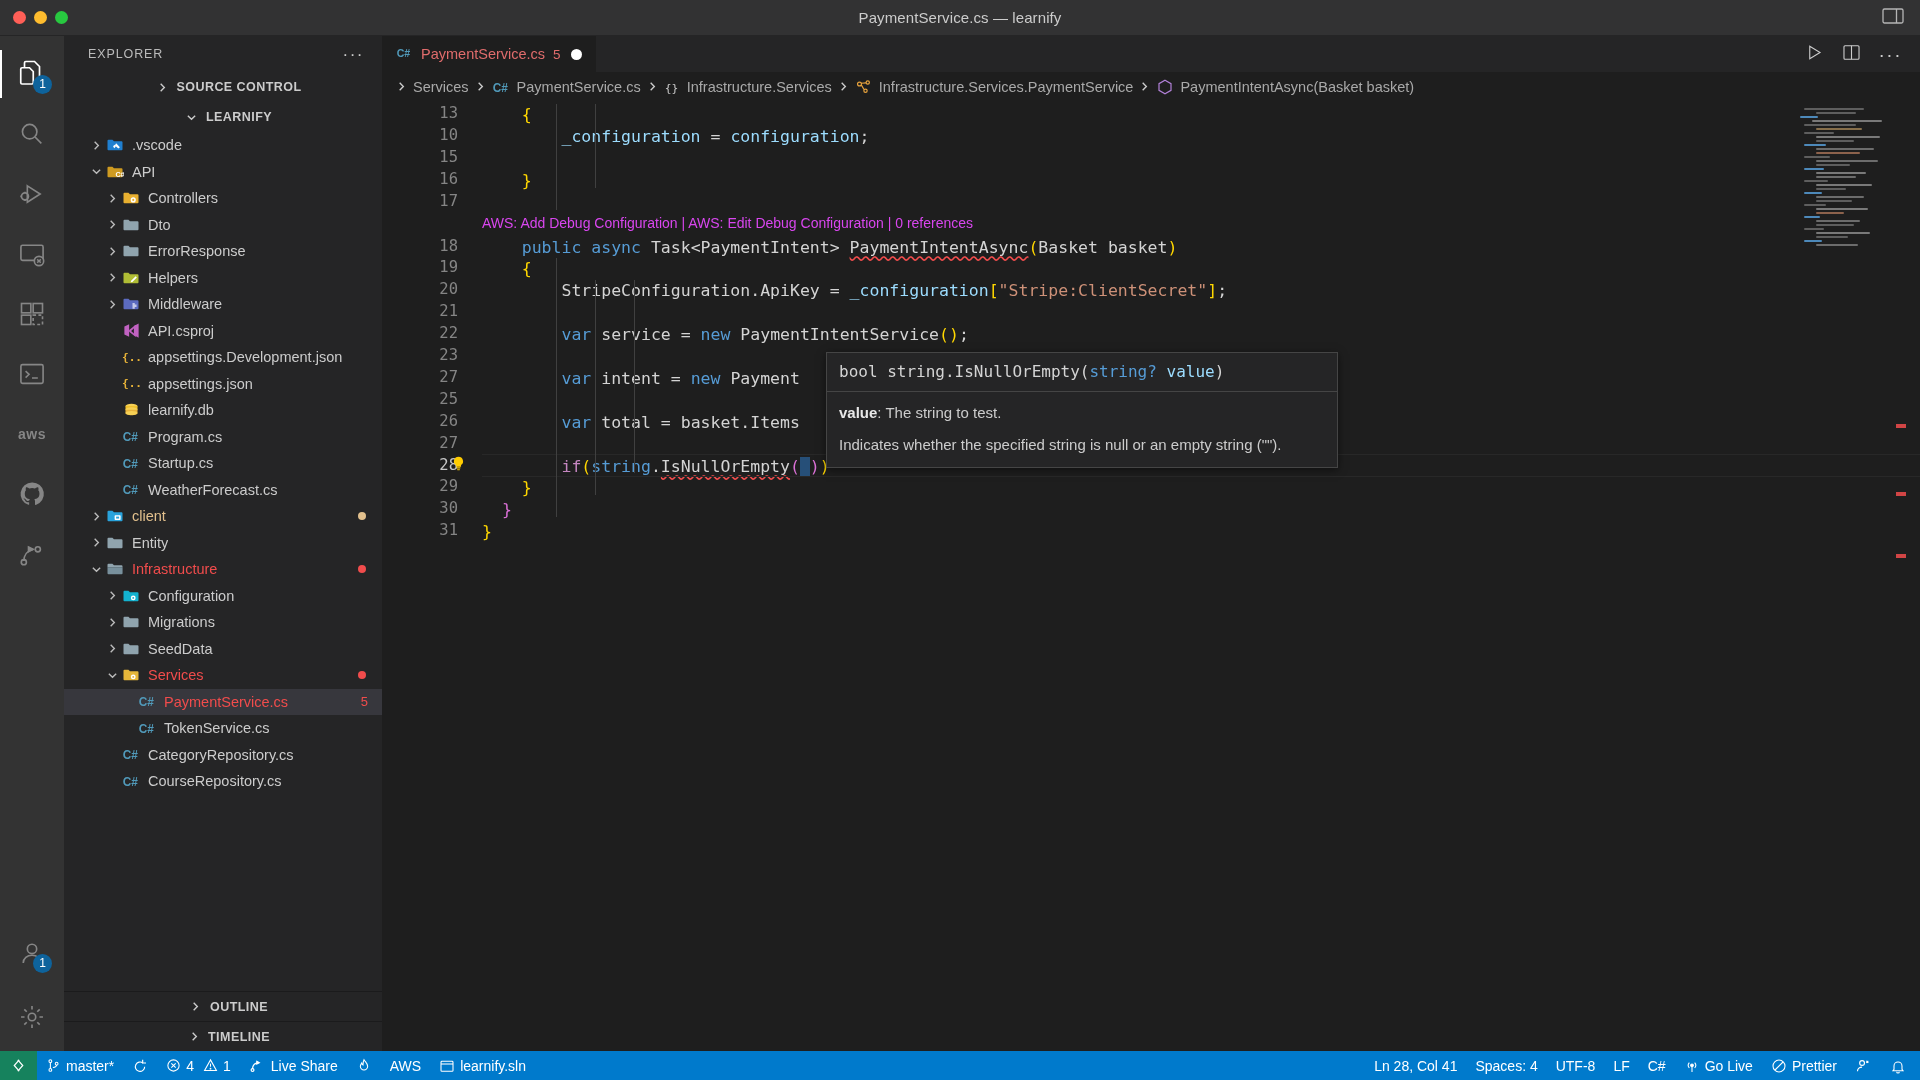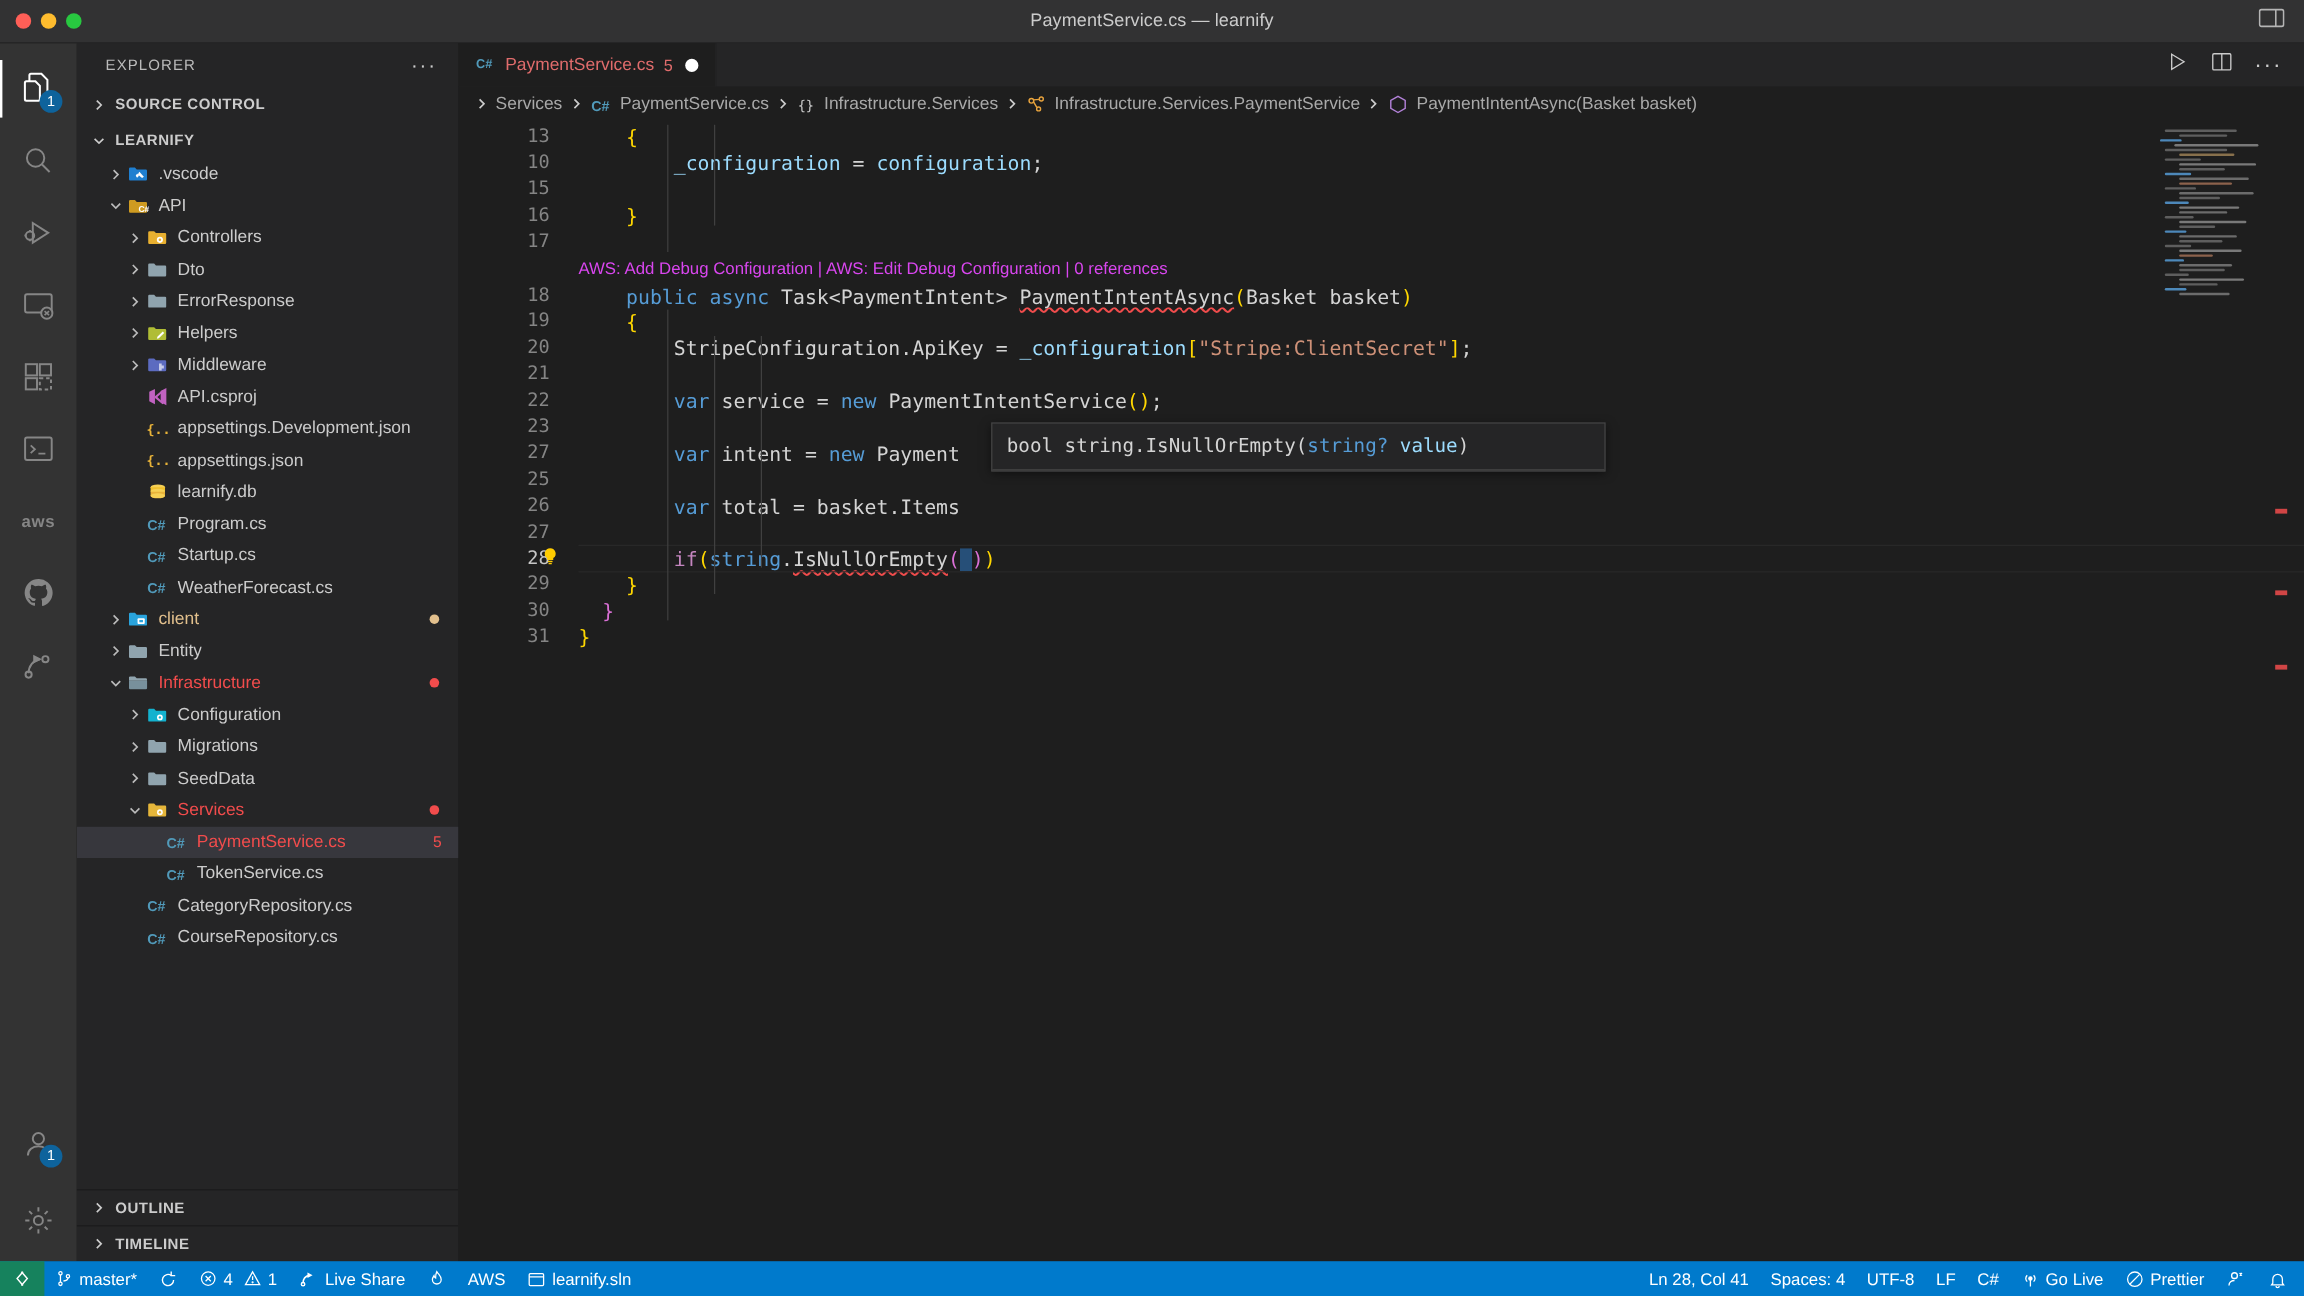--- a/index.html
+++ b/index.html
@@ -70,21 +70,21 @@
   }
   .sb-title {
     height: 36px; display: flex; align-items: center; justify-content: space-between;
     padding: 0 18px 0 24px; color: #bbbbbb;
     font-size: 12.5px; letter-spacing: .9px; font-weight: 400;
   }
   .sb-dots { color: #cccccc; font-size: 17px; letter-spacing: 1.5px; line-height: 1; }
   .sb-section-header {
     height: 30px; display: flex; align-items: center; gap: 6px;
     padding-left: 10px; color: #cccccc;
-    font-size: 12.5px; font-weight: bold; letter-spacing: .45px;
+    font-size: 12.5px; font-weight: bold; letter-spacing: .45px; justify-content: center;
   }
   .chev { width: 16px; display: inline-flex; align-items: center; justify-content: center; color: #cccccc; }
   .tree { flex: 1; overflow: hidden; padding-bottom: 2px; }
   .row {
     height: 26.5px; display: flex; align-items: center;
     font-size: 14.5px; color: #cccccc; white-space: nowrap; position: relative;
   }
   .row.selected { background: #37373d; }
   .row .arrow {
     width: 16px; min-width:16px; display: inline-flex; align-items: center; justify-content: center;
@@ -878,20 +878,26 @@
             <div class="mm-line" style="top: 138px; left: 14px; width: 18px; background: rgb(86, 156, 214);"></div>
             <div class="mm-line" style="top: 142px; left: 26px; width: 42px; background: rgb(122, 122, 122);"></div>
             <div class="mm-mark" style="top: 322px;"></div>
             <div class="mm-mark" style="top: 390px;"></div>
             <div class="mm-mark" style="top: 452px;"></div>
           </div>
 
         <div class="hover" id="hover" style="left:444px; top:250px; width:512px;">
           <div class="hover-sig" id="hover-sig"><span>bool string.IsNullOrEmpty(</span><span class="kw">string?</span><span> </span><span class="var">value</span><span>)</span></div>
           <div class="hover-rule"></div>
+          <div class="hover-body">
+            <div class="hover-p">
+              <b>value</b><span>: The string to test.</span>
+            </div>
+            <div class="hover-p">Indicates whether the specified string is null or an empty string ("").</div>
+          </div>
         </div>
       </div>
     </div>
   </div>
 
   <div class="statusbar">
     <div class="sb-remote">
       <svg width="17" height="17" viewBox="0 0 24 24" fill="none" stroke="#ffffff" stroke-width="1.7">
         <path d="M13 4l-7 8 7 8"></path>
           <path d="M18 4l-7 8 7 8" opacity="0"></path>

